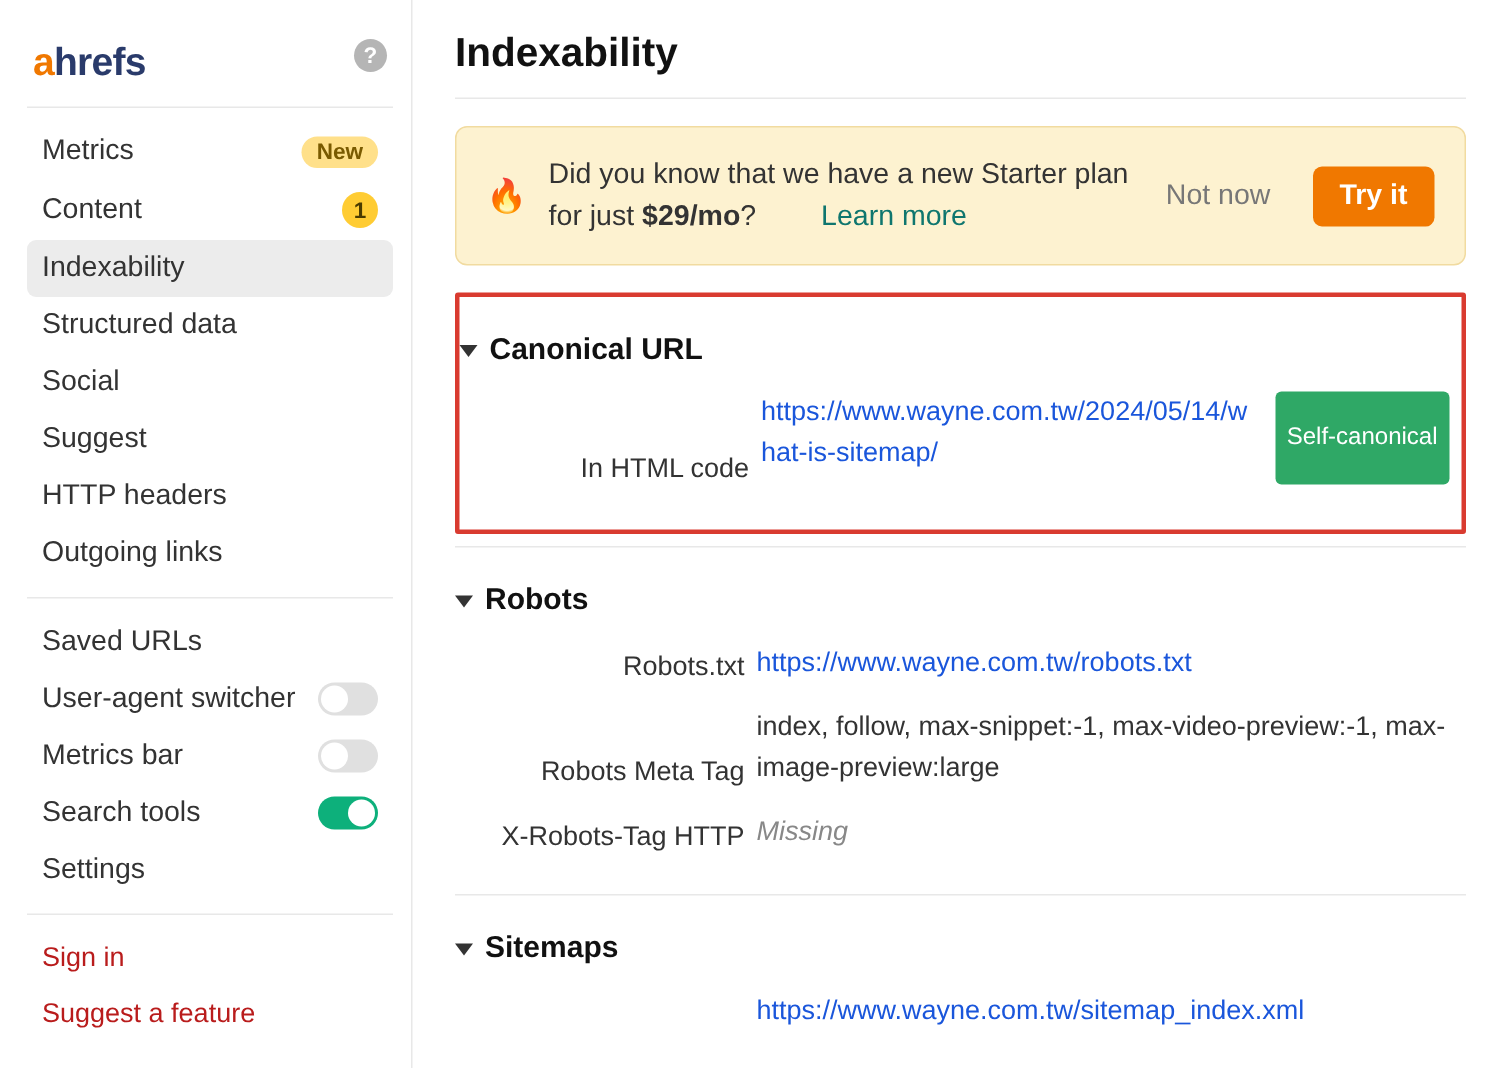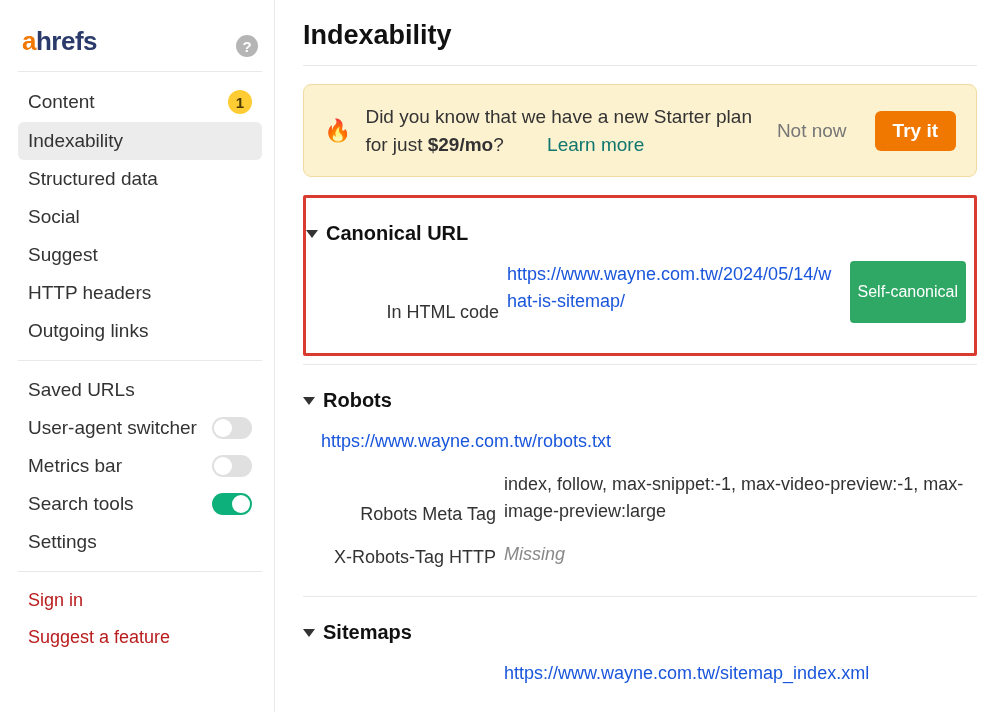--- a/index.html
+++ b/index.html
@@ -13,21 +13,21 @@
   }
   
   .sidebar {
     width: 275px;
     border-right: 1px solid #e8e8e8;
     padding: 20px 12px 20px 18px;
     background: #fff;
   }
   .logo-row {
     display: flex;
-    align-items: flex-end;
+    align-items: flex-start;
     justify-content: space-between;
     padding: 6px 4px 14px 4px;
     border-bottom: 1px solid #e8e8e8;
     margin-bottom: 10px;
   }
   .logo {
     font-size: 26px;
     font-weight: 700;
     letter-spacing: -0.5px;
   }
@@ -145,20 +145,24 @@
 <aside class="sidebar">
   <div class="logo-row">
     <div class="logo">
       <span class="a">a</span><span class="rest">hrefs</span>
     </div>
     <div class="help-icon">?</div>
   </div>
 
   <div class="nav-group">
     <div class="nav-item">
+      <span>Metrics</span>
+      <span class="badge-new">New</span>
+    </div>
+    <div class="nav-item">
       <span>Content</span>
       <span class="badge-count">1</span>
     </div>
     <div class="nav-item active">
       <span>Indexability</span>
     </div>
     <div class="nav-item">
       <span>Structured data</span>
     </div>
     <div class="nav-item">
@@ -235,20 +239,21 @@
   </div>
 
   <div class="section-divider"></div>
 
   <div class="section">
     <div class="section-head">
       <span class="caret"></span>
       <span>Robots</span>
     </div>
     <div class="kv-row">
+      <div class="kv-label">Robots.txt</div>
       <div class="kv-value">
         <a href="#">https://www.wayne.com.tw/robots.txt</a>
       </div>
     </div>
     <div class="kv-row">
       <div class="kv-label">Robots Meta Tag</div>
       <div class="kv-value">index, follow, max-snippet:-1, max-video-preview:-1, max-image-preview:large</div>
     </div>
     <div class="kv-row">
       <div class="kv-label">X-Robots-Tag HTTP</div>

